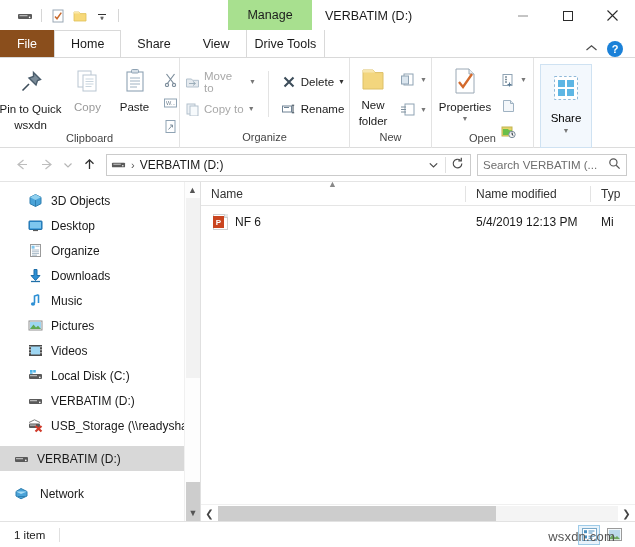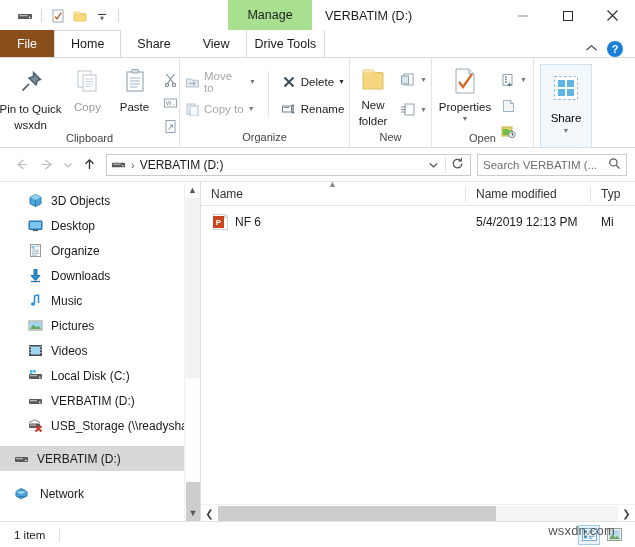--- a/index.html
+++ b/index.html
@@ -98,21 +98,21 @@
   .hthumb { position:absolute; left:0; top:0; height:15px; width:278px; background:#cdcdcd; }
 
   
   .status { height:26px; display:flex; align-items:center; border-top:1px solid #e2e2e2; background:#fff; position:relative; }
   .status .txt { font-size:11.5px; color:#1a1a1a; padding-left:14px; }
   .status .sep { width:1px; height:14px; background:#e0e0e0; margin-left:14px; }
   .viewbtns { margin-left:auto; display:flex; align-items:center; gap:3px; padding-right:10px; }
   .vbtn { width:22px; height:20px; display:flex; align-items:center; justify-content:center; }
   .vbtn.sel { border:1px solid #9ecbe8; background:#e8f3fb; }
 
-  .watermark { position:absolute; right:20px; bottom:9px; font-size:13px; color:#555; letter-spacing:.2px; }
+  .watermark { position:absolute; right:20px; bottom:3px; font-size:13px; color:#555; letter-spacing:.2px; }
 
   
   .ppt { width:15px; height:16px; position:relative; }
   .ppt .sheet { position:absolute; inset:0; background:#fff; border:1px solid #cfcfcf; }
   .ppt .blk { position:absolute; left:0; top:2px; width:11px; height:12px; background:#c9441f; display:flex; align-items:center; justify-content:center; color:#fff; font-size:8px; font-weight:bold; font-family:"Liberation Sans",sans-serif; }
   .ppt .fold { position:absolute; right:0; top:0; width:4px; height:4px; background:#e8e8e8; border-left:1px solid #cfcfcf; border-bottom:1px solid #cfcfcf; }
 </style>
 </head>
 <body>
 

